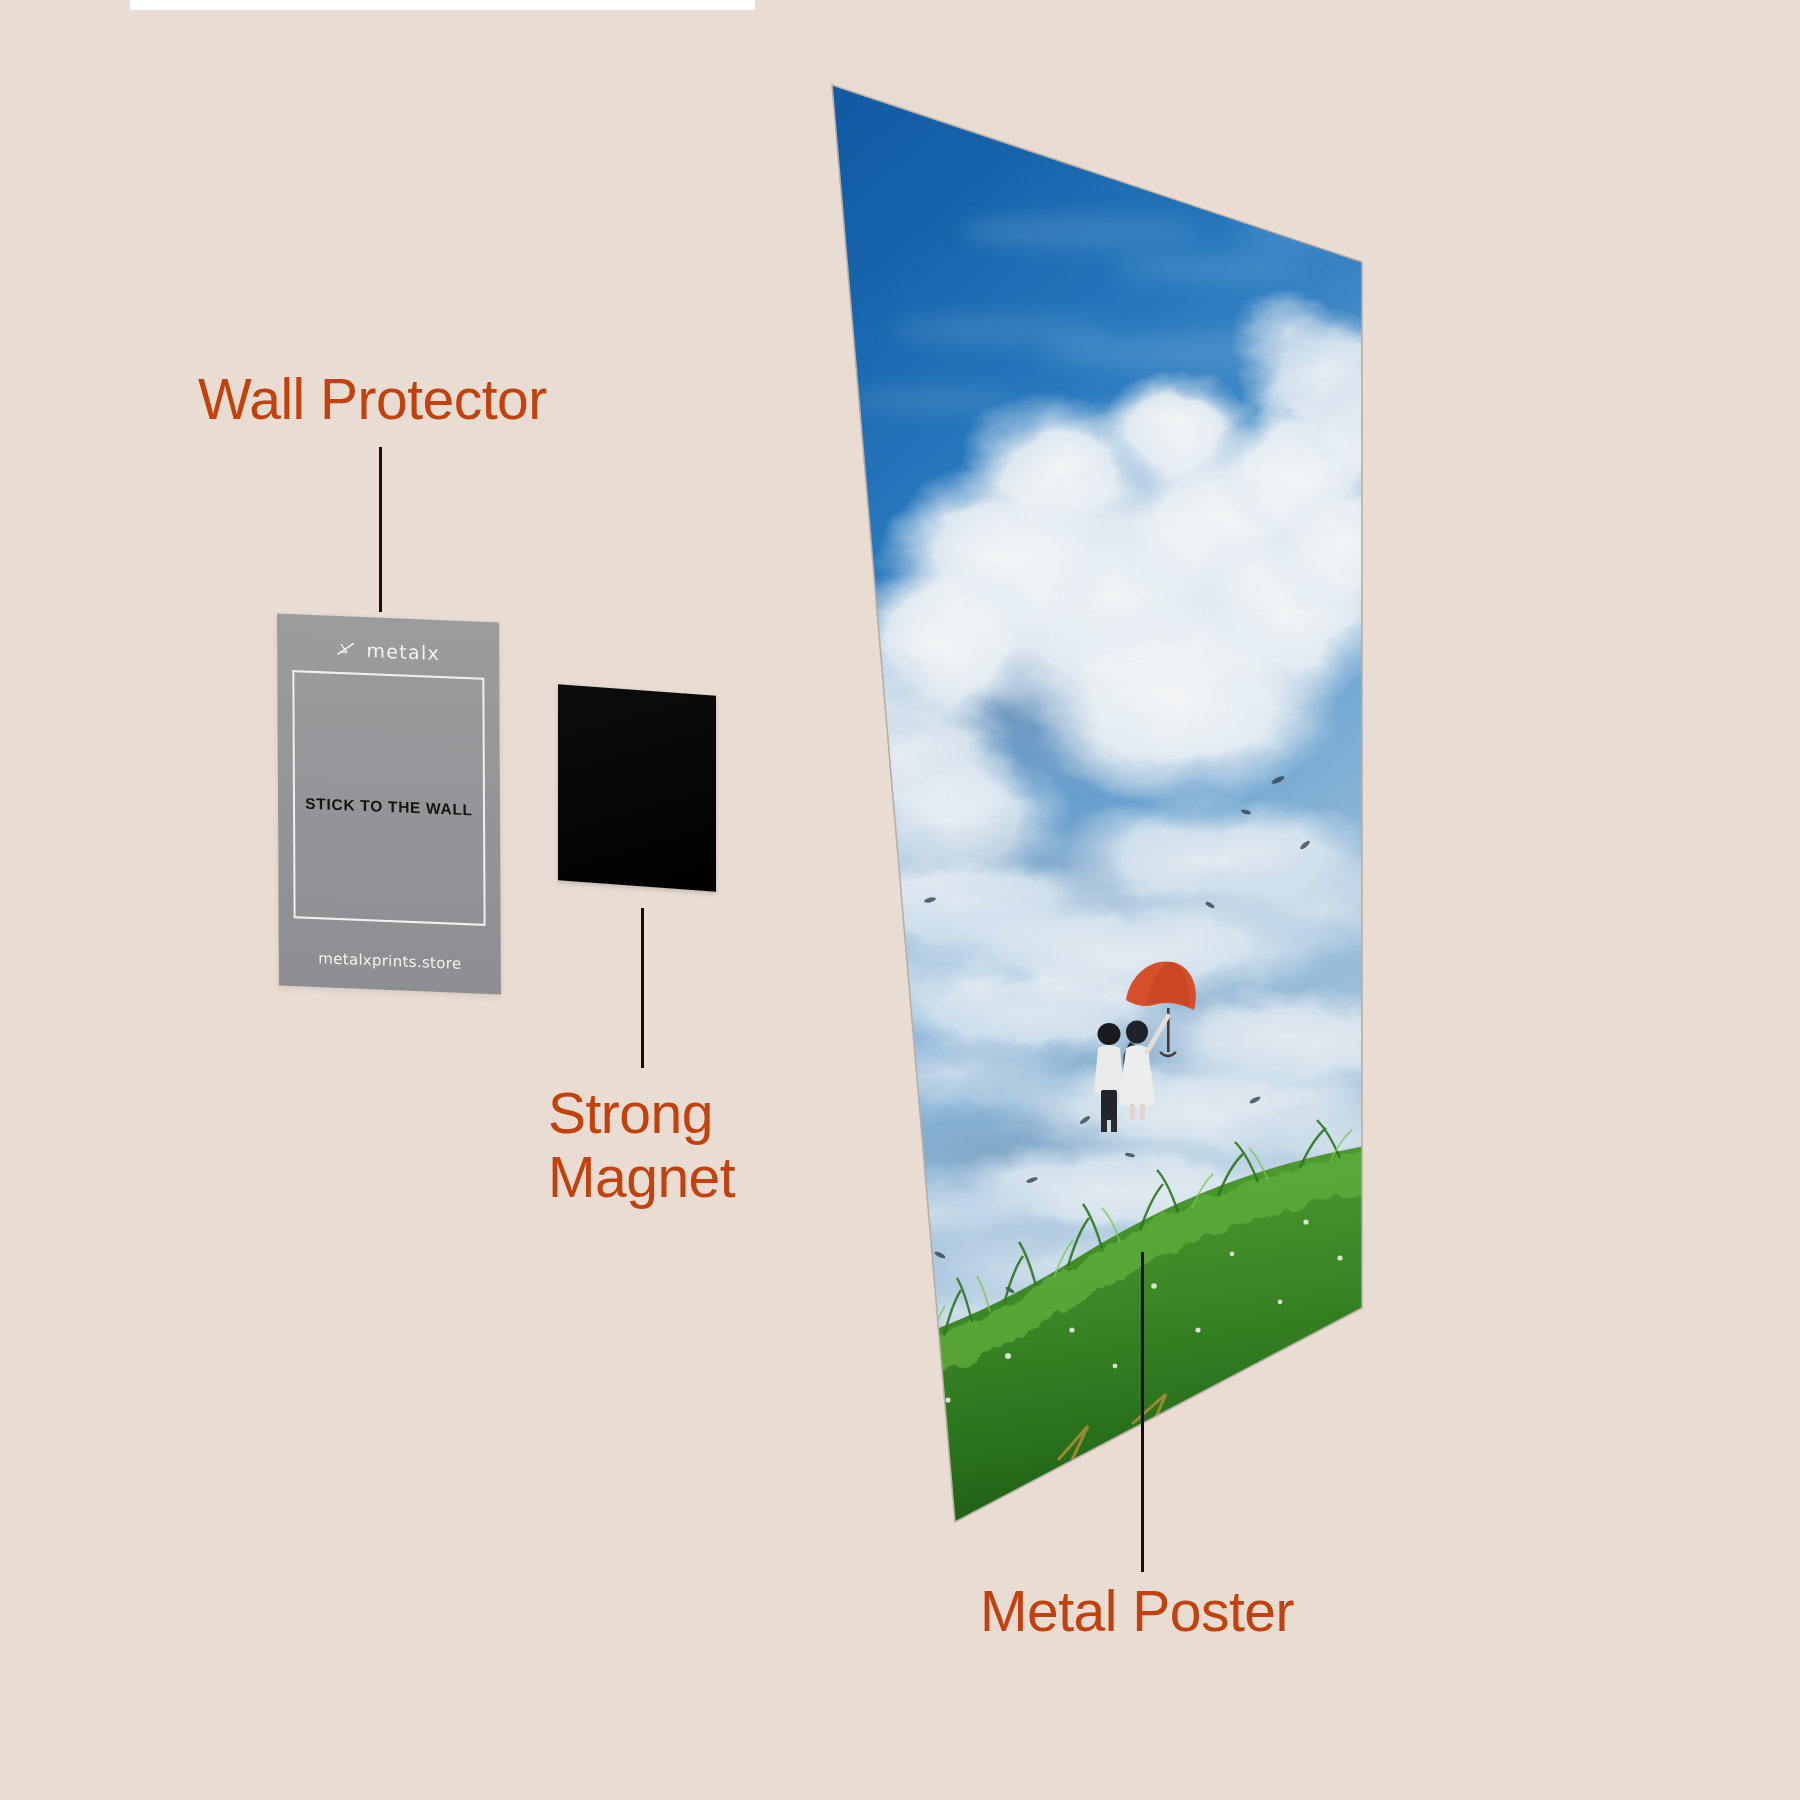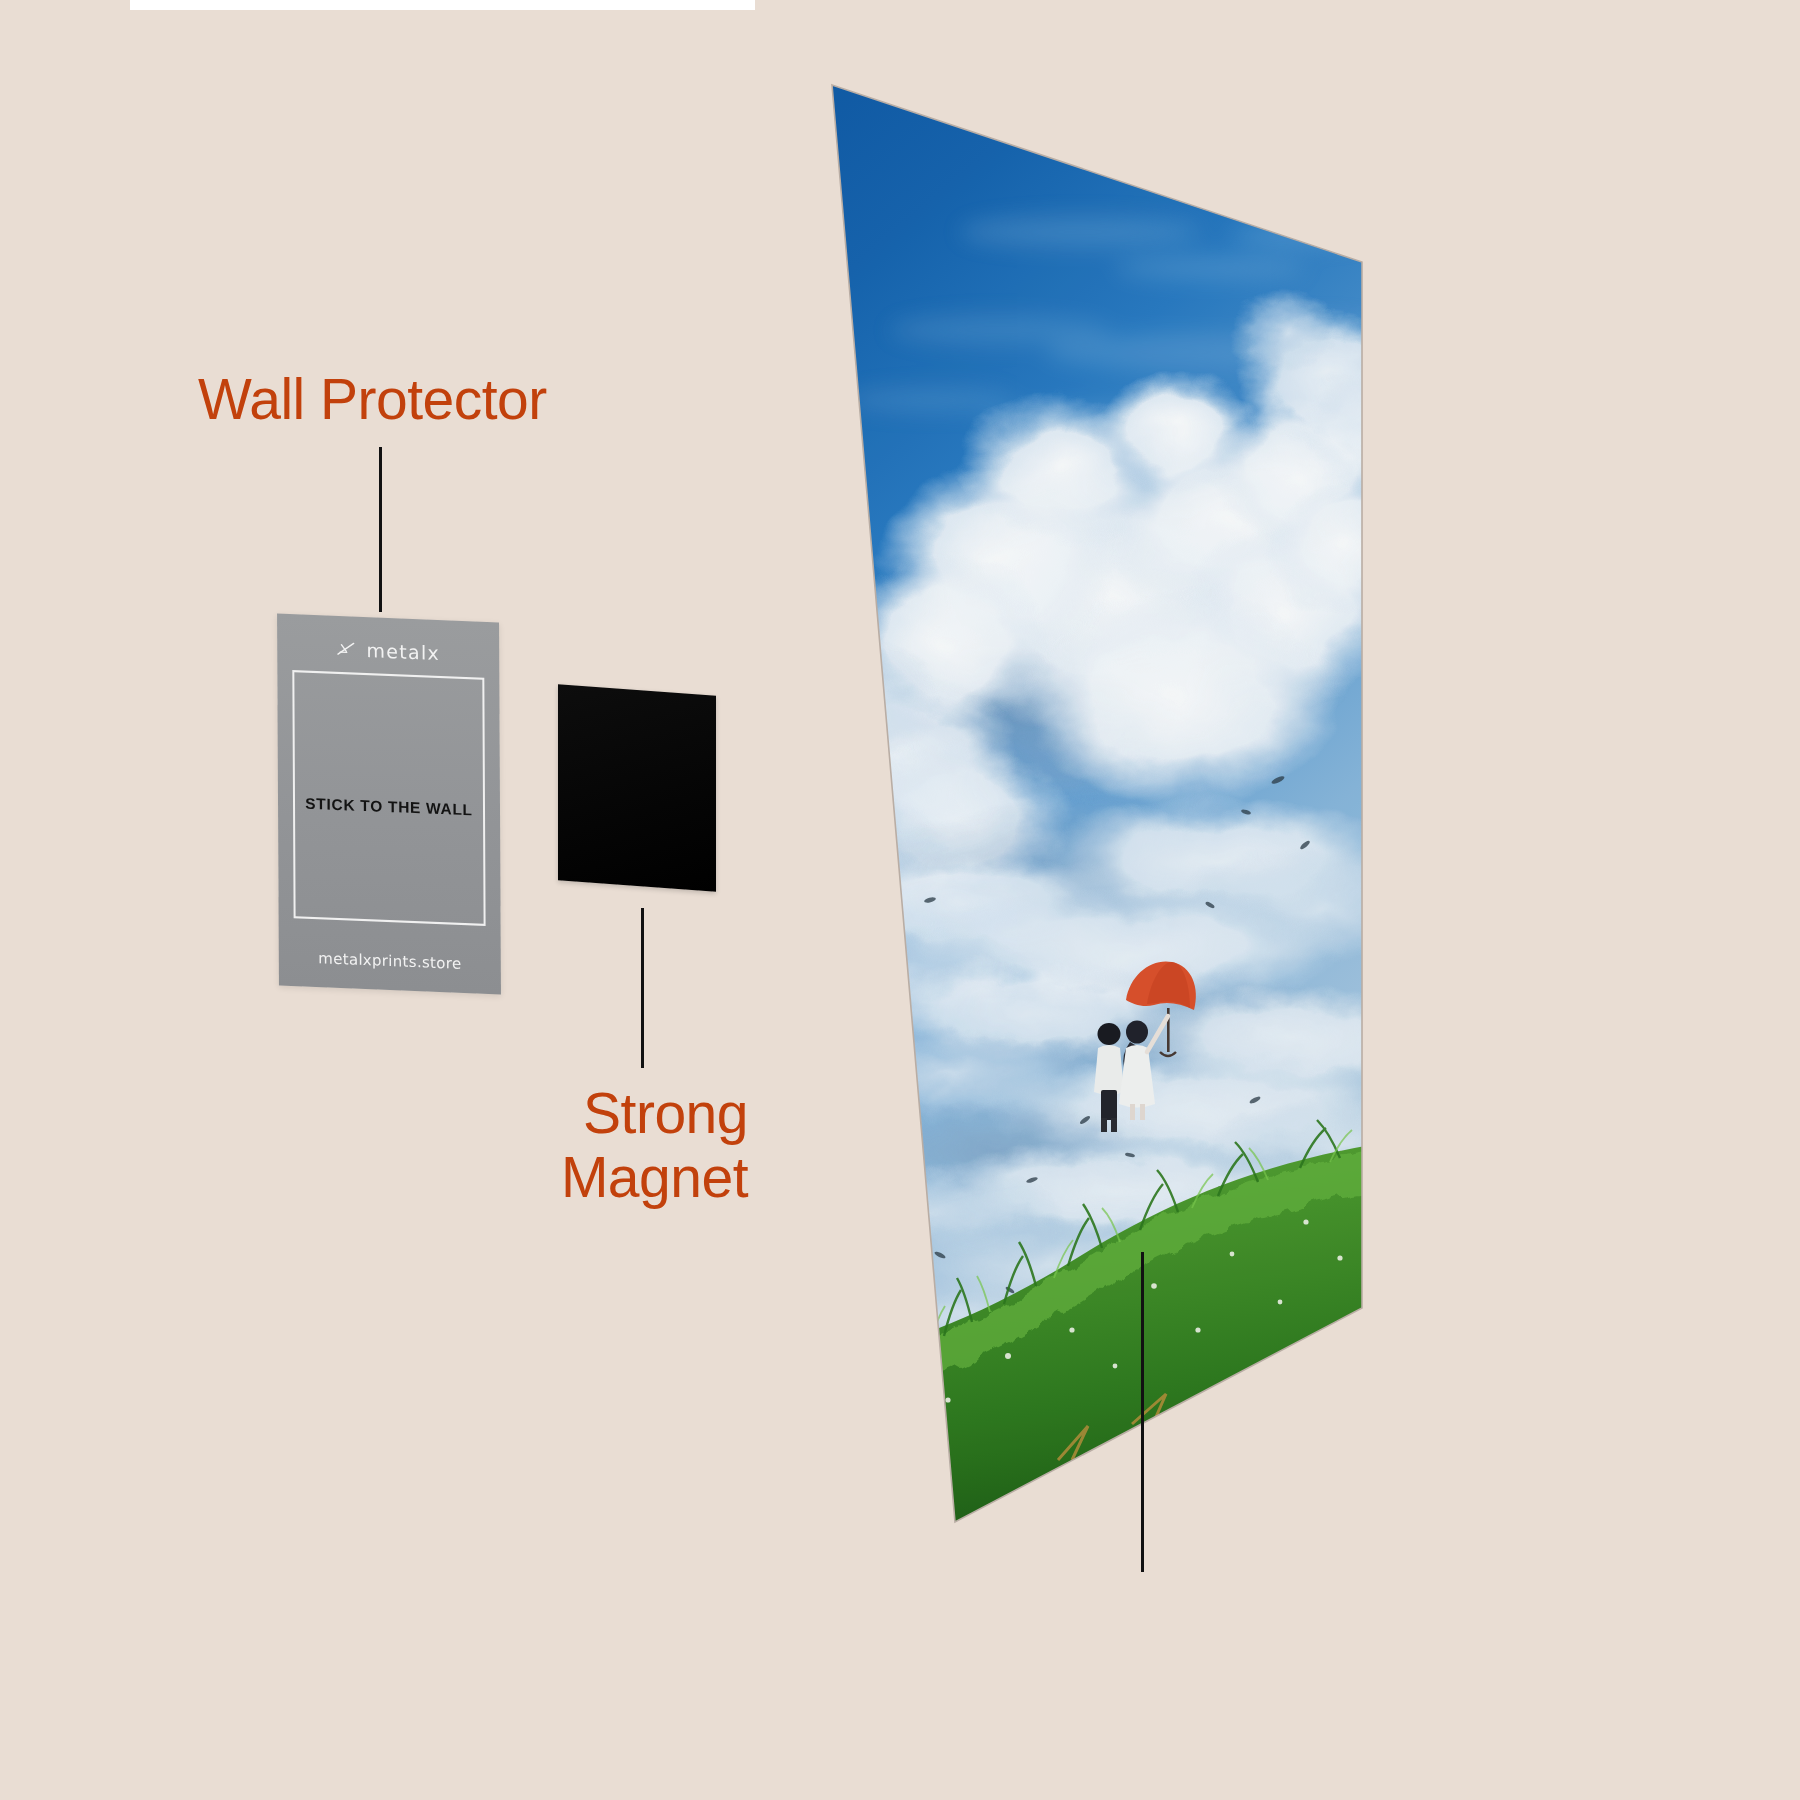--- a/index.html
+++ b/index.html
@@ -45,21 +45,21 @@
   }
   #label-wall-protector {
     left: 198px;
     top: 368px;
     font-size: 57px;
   }
   #label-strong-magnet {
     left: 548px;
     top: 1082px;
     font-size: 57px;
-    text-align: right;
+    text-align: left;
     width: 200px;
   }
   #label-metal-poster {
     left: 980px;
     top: 1580px;
     font-size: 57px;
   }
 
   
   .leader {
@@ -449,14 +449,15 @@
 
   <div class="leader" id="leader-wall-protector"></div>
   <div class="leader" id="leader-strong-magnet"></div>
   <div class="leader" id="leader-metal-poster"></div>
 
   <div class="callout-label" id="label-wall-protector">Wall Protector</div>
 
   <div class="callout-label" id="label-strong-magnet">Strong
 Magnet</div>
 
+  <div class="callout-label" id="label-metal-poster">Metal Poster</div>
 
 </div>
 
 </body></html>

